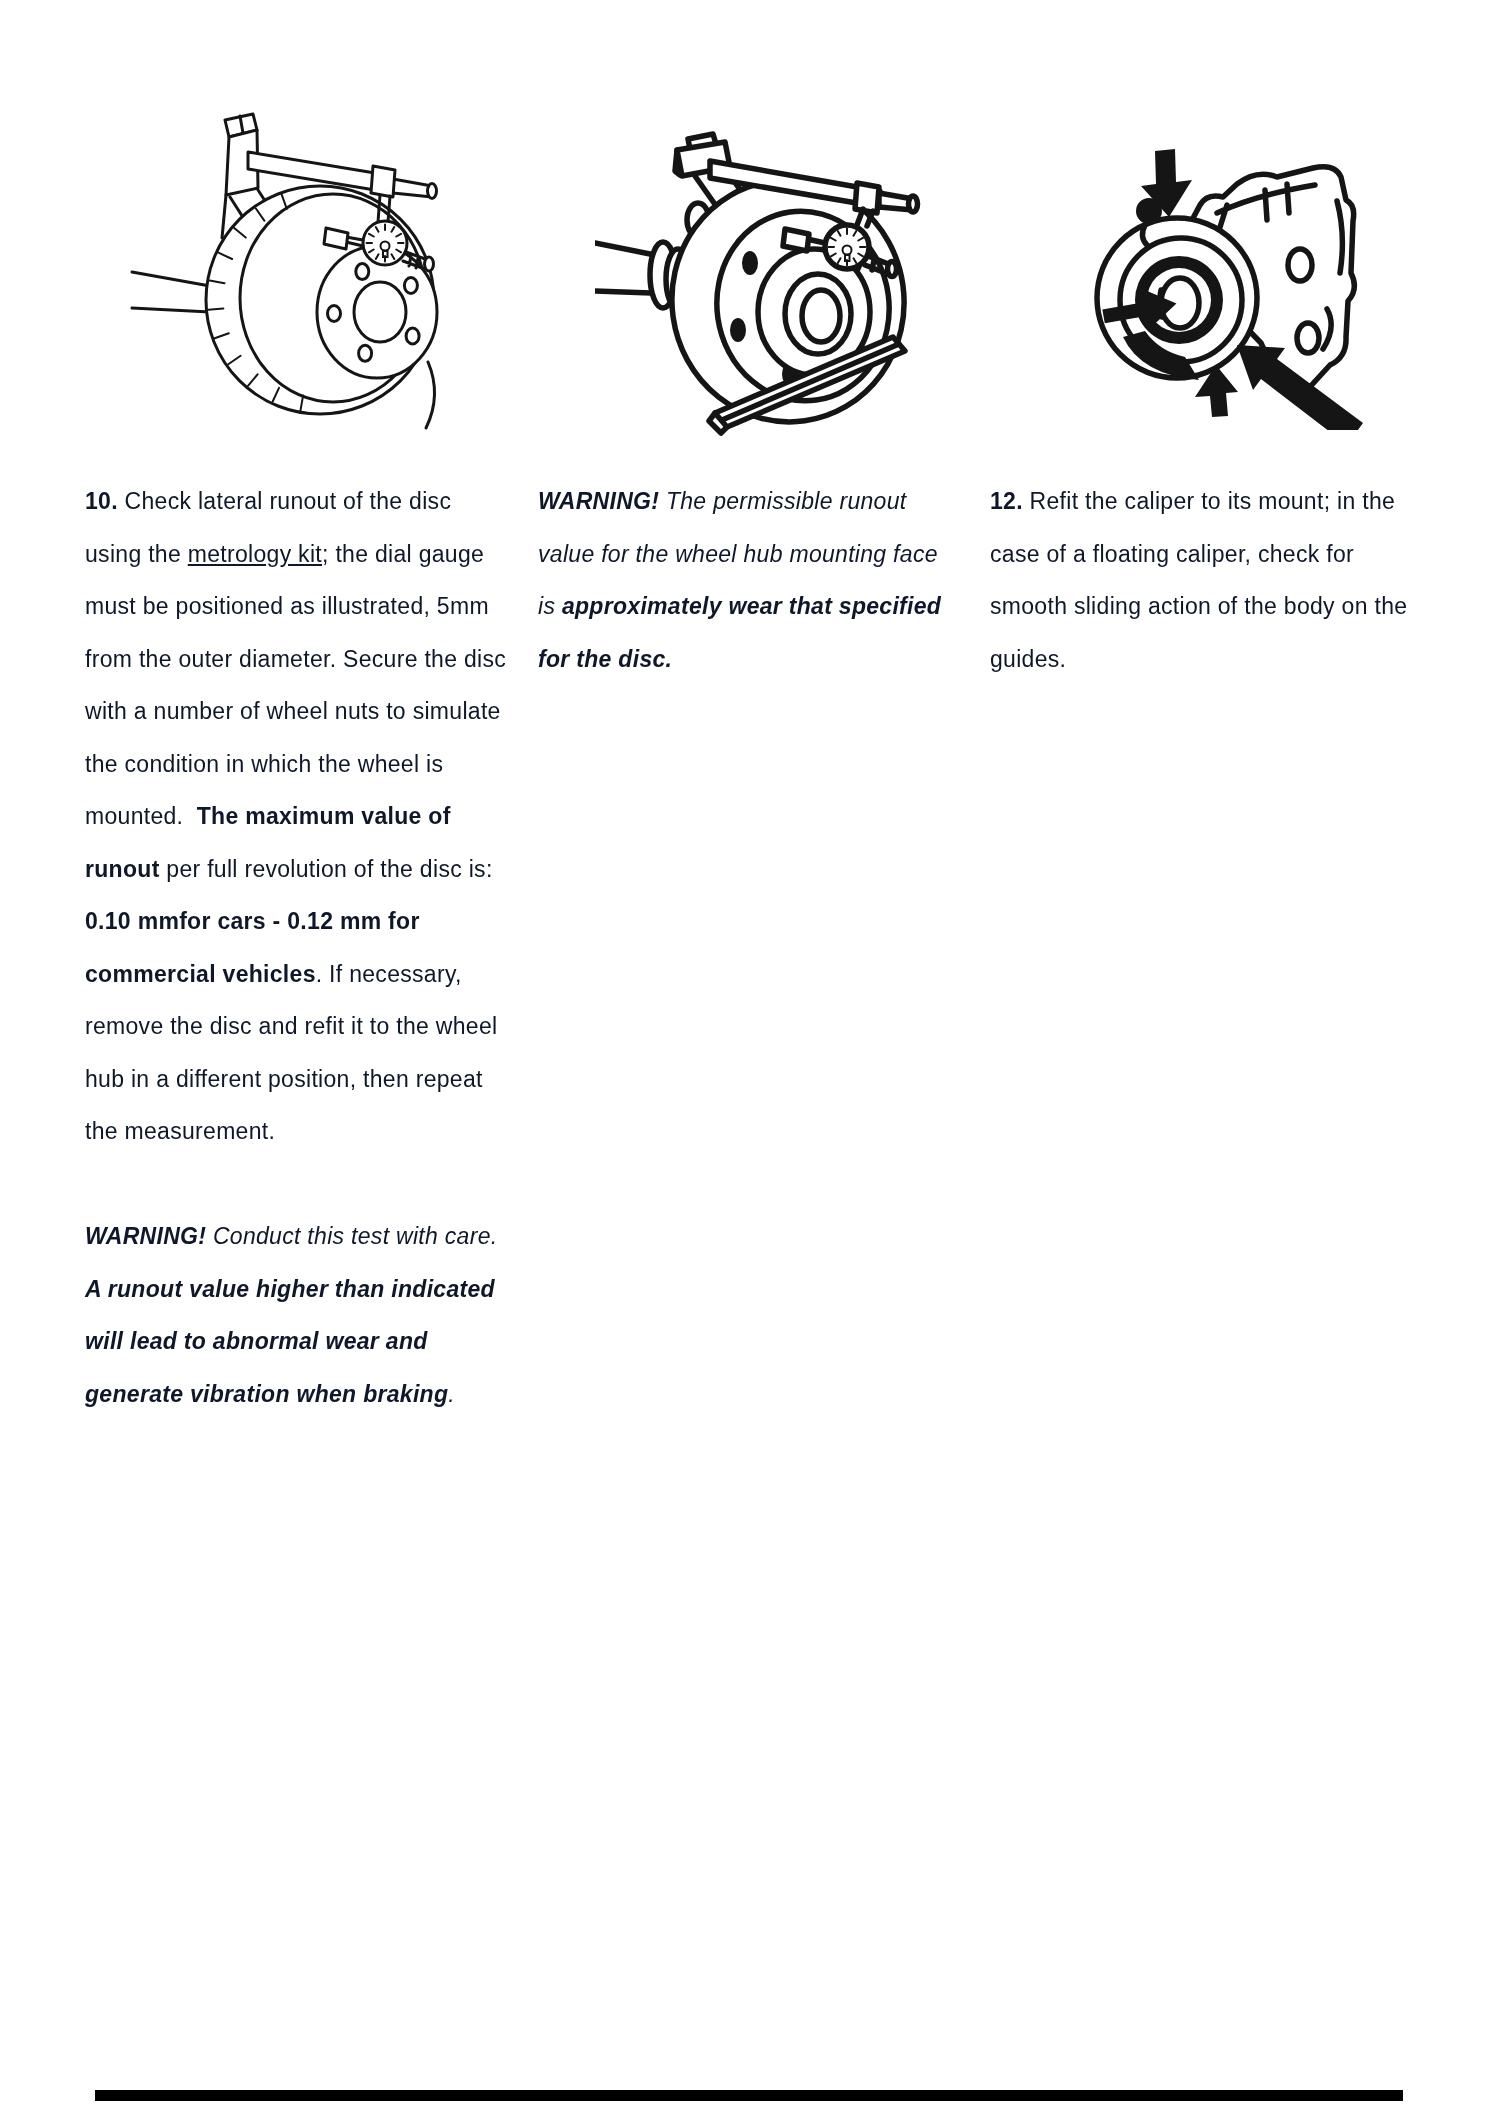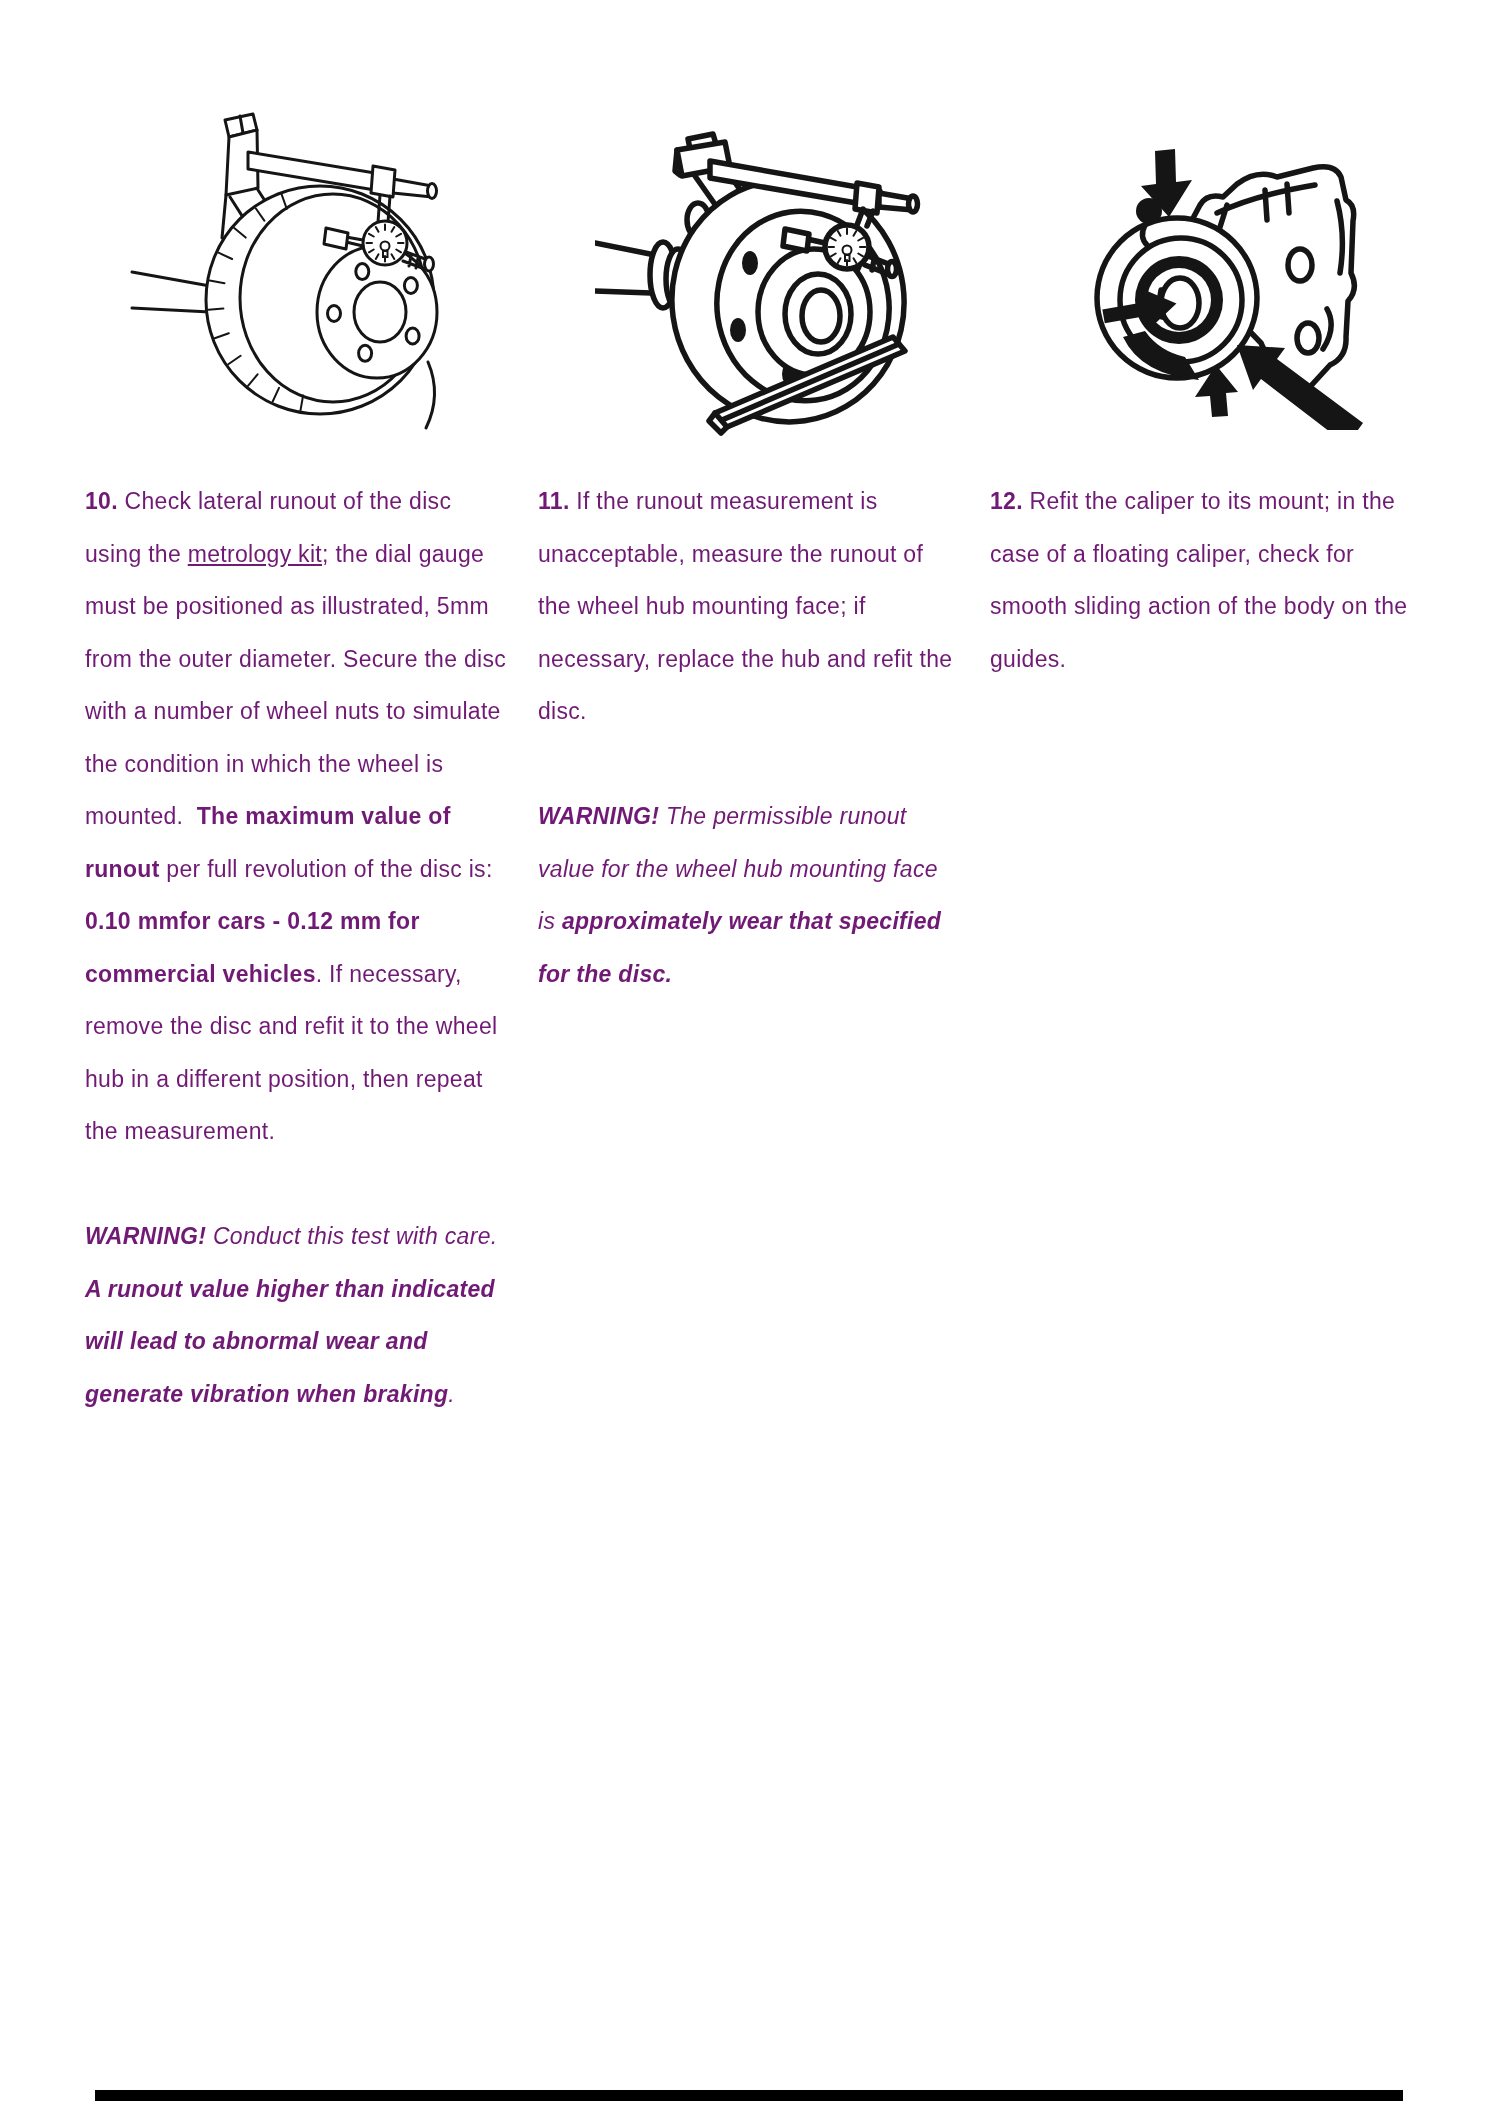--- a/index.html
+++ b/index.html
@@ -1,18 +1,18 @@
 <!DOCTYPE html>
 <html><head>
 <meta charset="utf-8">
 <style>
   html,body { margin:0; padding:0; background:#ffffff; }
   .page {
     position:relative; width:1488px; height:2105px; background:#ffffff;
-    font-family:"Liberation Sans", sans-serif; color:#701a75; overflow:hidden;
+    font-family:"Liberation Sans", sans-serif; color:#0f172a; overflow:hidden;
   }
   .fig { position:absolute; margin:0; }
   .col { position:absolute; top:475px; font-size:23px; line-height:52.5px; letter-spacing:0.3px; }
   .col-1 { left:85px;  width:424px; }
   .col-2 { left:538px; width:420px; }
   .col-3 { left:990px; width:432px; }
   .para { margin:0; }
   .para + .para { margin-top:52.5px; }
   .para.em { font-style:italic; }
   .bottom-rule { position:absolute; left:95px; top:2090px; width:1308px; height:11px; background:#000000; }
@@ -142,21 +142,20 @@
       <path class="bk" d="M172,240 L220,243 L212,254 L298,318 L282,340 L196,274 L188,285 Z"></path>
     </svg>
   </figure>
 
   <div class="col col-1">
     <p class="para"><span style="font-weight: bold;">10.</span><span> Check lateral runout of the disc using the </span><span style="text-decoration: underline;">metrology kit</span><span>; the dial gauge must be positioned as illustrated, 5mm from the outer diameter. Secure the disc with a number of wheel nuts to simulate the condition in which the wheel is mounted.&nbsp; </span><span style="font-weight: bold;">The maximum value of runout</span><span> per full revolution of the disc is: </span><span style="font-weight: bold;">0.10 mmfor cars - 0.12 mm for commercial vehicles</span><span>. If necessary, remove the disc and refit it to the wheel hub in a different position, then repeat the measurement.</span></p>
     <p class="para em"><span style="font-weight: bold; font-style: italic;">WARNING!</span><span style="font-style: italic;"> Conduct this test with care. </span><span style="font-weight: bold; font-style: italic;">A runout value higher than indicated will lead to abnormal wear and generate vibration when braking</span><span style="font-style: italic;">.</span></p>
   </div>
 
   <div class="col col-2">
-    <p class="para"><span style="font-weight: bold;">11.</span><span> If the runout measurement is unacceptable, measure the runout of the wheel hub mounting face; if necessary, replace the hub and refit the disc.</span></p>
     <p class="para em"><span style="font-weight: bold; font-style: italic;">WARNING!</span><span style="font-style: italic; margin-top: 16px;"> The permissible runout value for the wheel hub mounting face</span><br><span style="">is </span><span style="font-weight: bold; font-style: italic;">approximately wear that specified for the disc.</span></p>
   </div>
 
   <div class="col col-3">
     <p class="para"><span style="font-weight: bold;">12.</span><span> Refit the caliper to its mount; in the case of a floating caliper, check for smooth sliding action of the body on the guides.</span></p>
   </div>
 
   <div class="bottom-rule"></div>
 </div>
 

